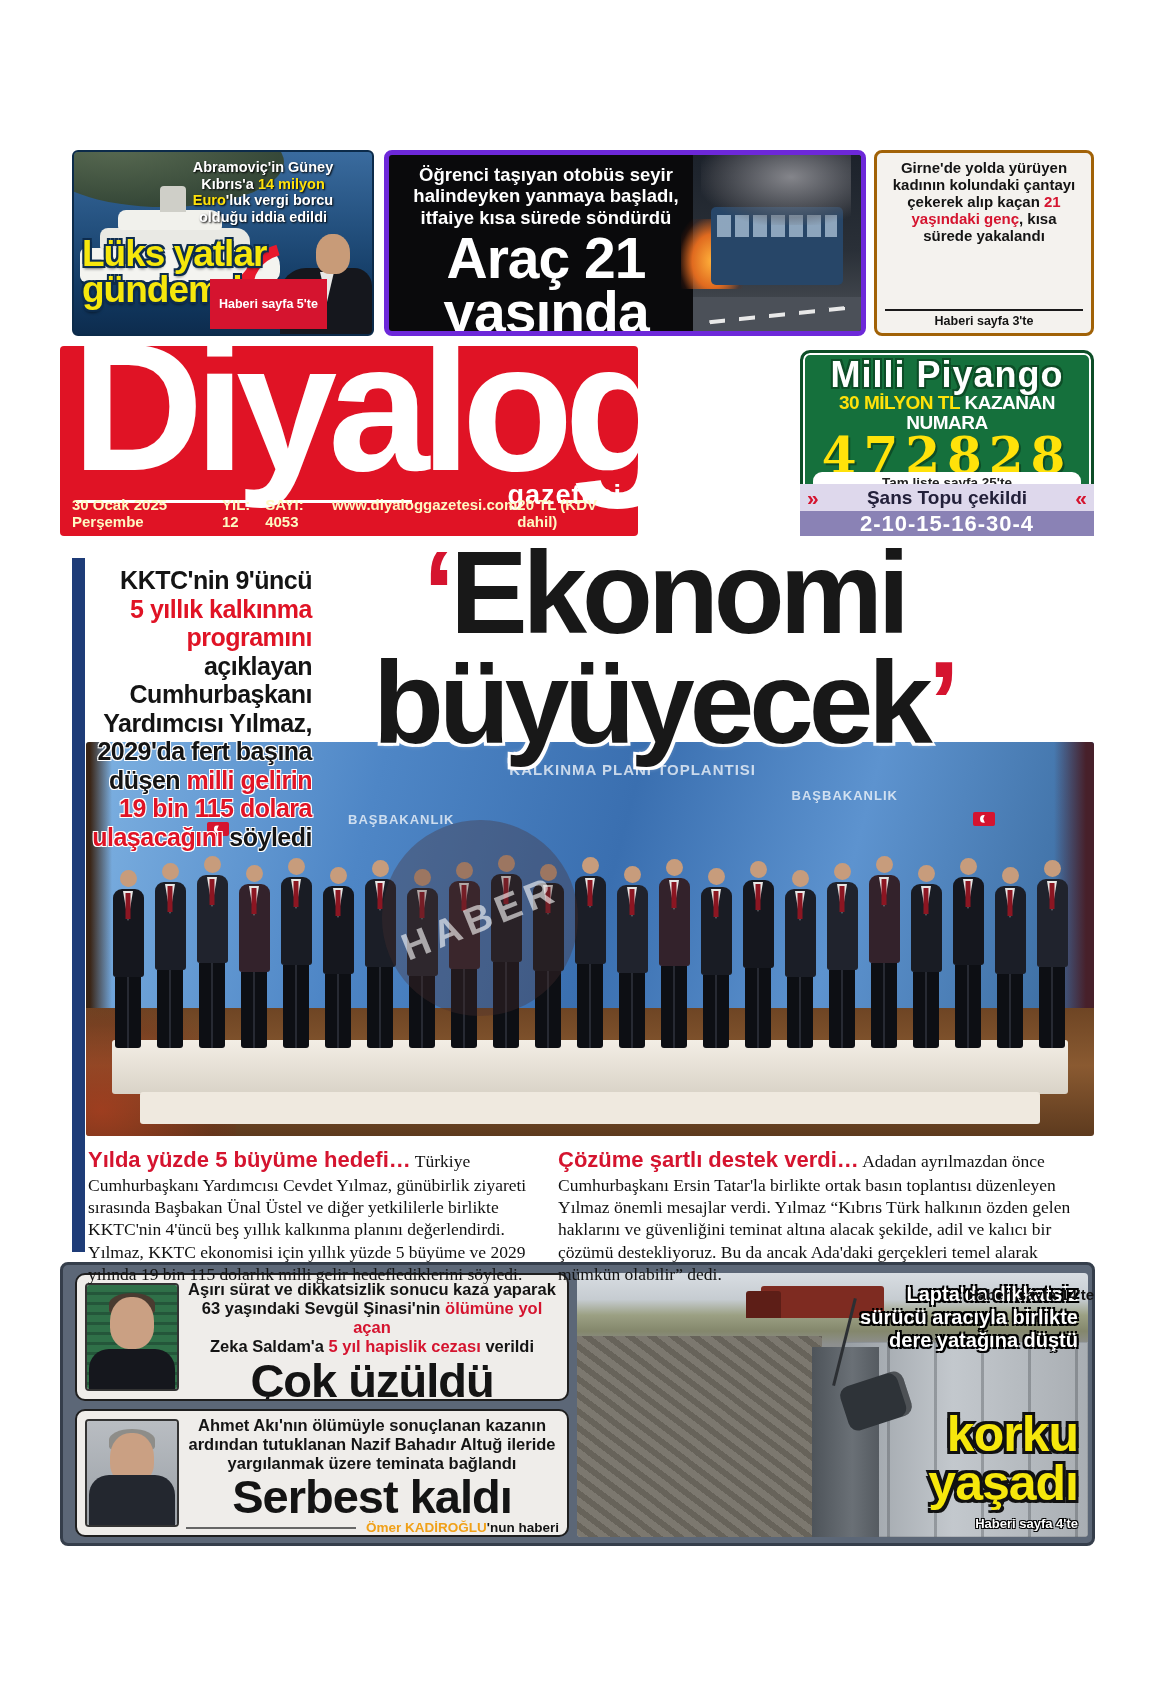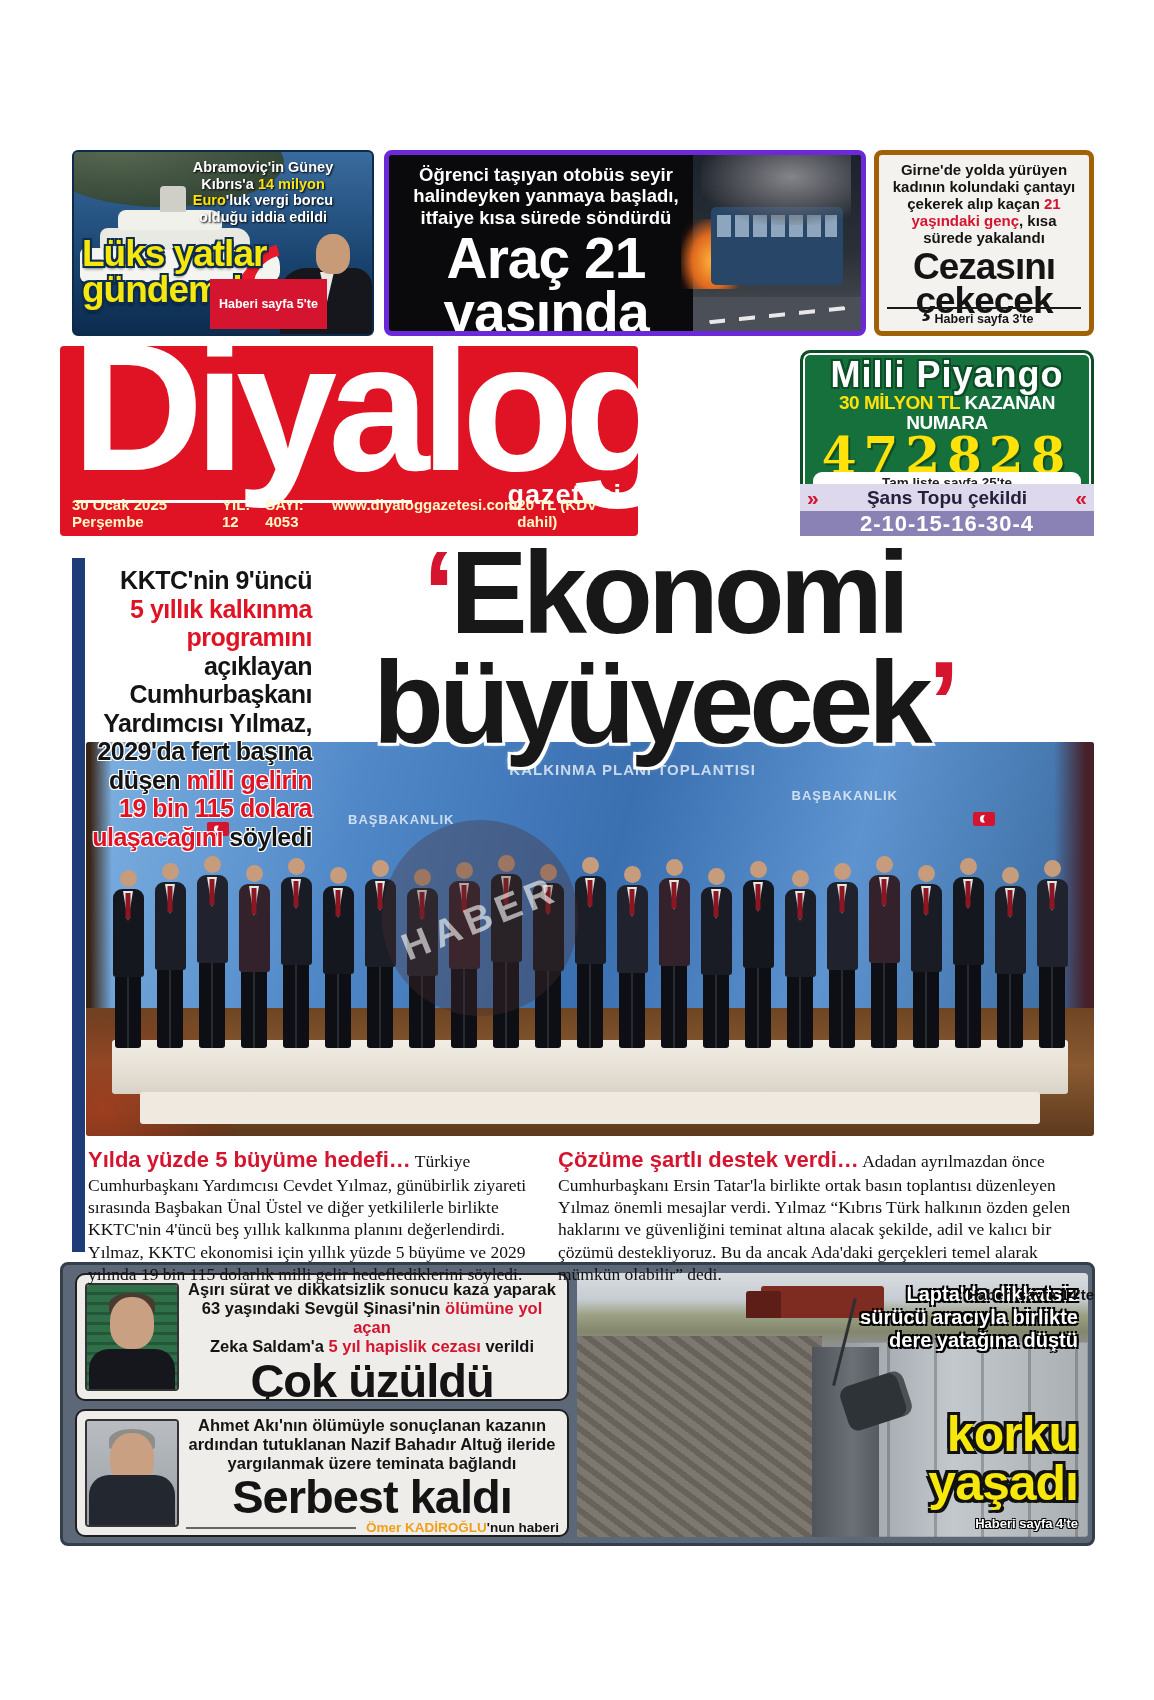--- a/index.html
+++ b/index.html
@@ -45,21 +45,21 @@
     background:radial-gradient(ellipse at 50% 60%, #ffb13b, #e06a1f 45%, rgba(120,40,10,.2) 75%, transparent 85%); }
   .bus-road { position:absolute; right:0; bottom:0; width:168px; height:34px; background:#4b5058; }
   .bus-line { position:absolute; right:12px; bottom:14px; width:140px; height:4px;
     background:repeating-linear-gradient(90deg,#e8e8e8 0 16px,transparent 16px 30px); transform:rotate(-6deg); }
   .bus-text { position:absolute; left:0; top:0; width:314px; height:100%; text-align:center; padding-top:9px; }
   .bus-kicker { font-size:18.5px; font-weight:bold; color:#fff; line-height:1.16; }
   .bus-headline { font-size:57px; font-weight:bold; color:#fff; line-height:.94; letter-spacing:-1px; margin-top:4px; }
   .byline-orange { color:#f0a018; }
 
   .box-purse { position:absolute; left:874px; top:150px; width:220px; height:186px; background:#f4f2ee;
-    border:5px solid #a16207; border-radius:8px; overflow:hidden; text-align:center; padding:7px 8px 0; }
+    border:3px solid #a16207; border-radius:8px; overflow:hidden; text-align:center; padding:7px 8px 0; }
   .purse-kicker { font-size:15px; font-weight:bold; color:#141414; line-height:1.13; }
   .purse-red { color:#d5142f; }
   .purse-headline { font-size:37px; font-weight:bold; color:#141414; line-height:.93; letter-spacing:-1px; margin-top:3px; }
   .purse-ref { position:absolute; left:8px; right:8px; bottom:0; border-top:2px solid #1a1a1a;
     font-size:12.5px; font-weight:bold; color:#141414; padding:3px 0 5px; }
 
   
   .masthead { position:absolute; left:60px; top:346px; width:578px; height:190px; background:#e01325;
     border-radius:4px; overflow:hidden; }
   .mh-title { position:absolute; left:12px; top:-30px; font-size:182px; font-weight:bold; color:#fff;
@@ -245,24 +245,20 @@
         <span>yaşında</span>
       </div>
 
     </div>
   </div>
 
   <div class="box-purse">
     <div class="purse-kicker">
       <span>Girne'de yolda yürüyen kadının kolundaki çantayı çekerek alıp kaçan </span><span class="purse-red">21 yaşındaki genç</span><span>, kısa sürede yakalandı</span>
     </div>
-    <div class="purse-headline">
-      <span>Cezasını</span><br>
-      <span>çekecek</span>
-    </div>
     <div class="purse-ref">Haberi sayfa 3'te</div>
   </div>
 
   <div class="masthead">
     <div class="mh-title">Diyalog</div>
     <div class="mh-rule-l"></div>
     <div class="mh-rule-r"></div>
     <div class="mh-sub">gazetesi</div>
     <div class="mh-info">
       <span>30 Ocak 2025 Perşembe</span>

